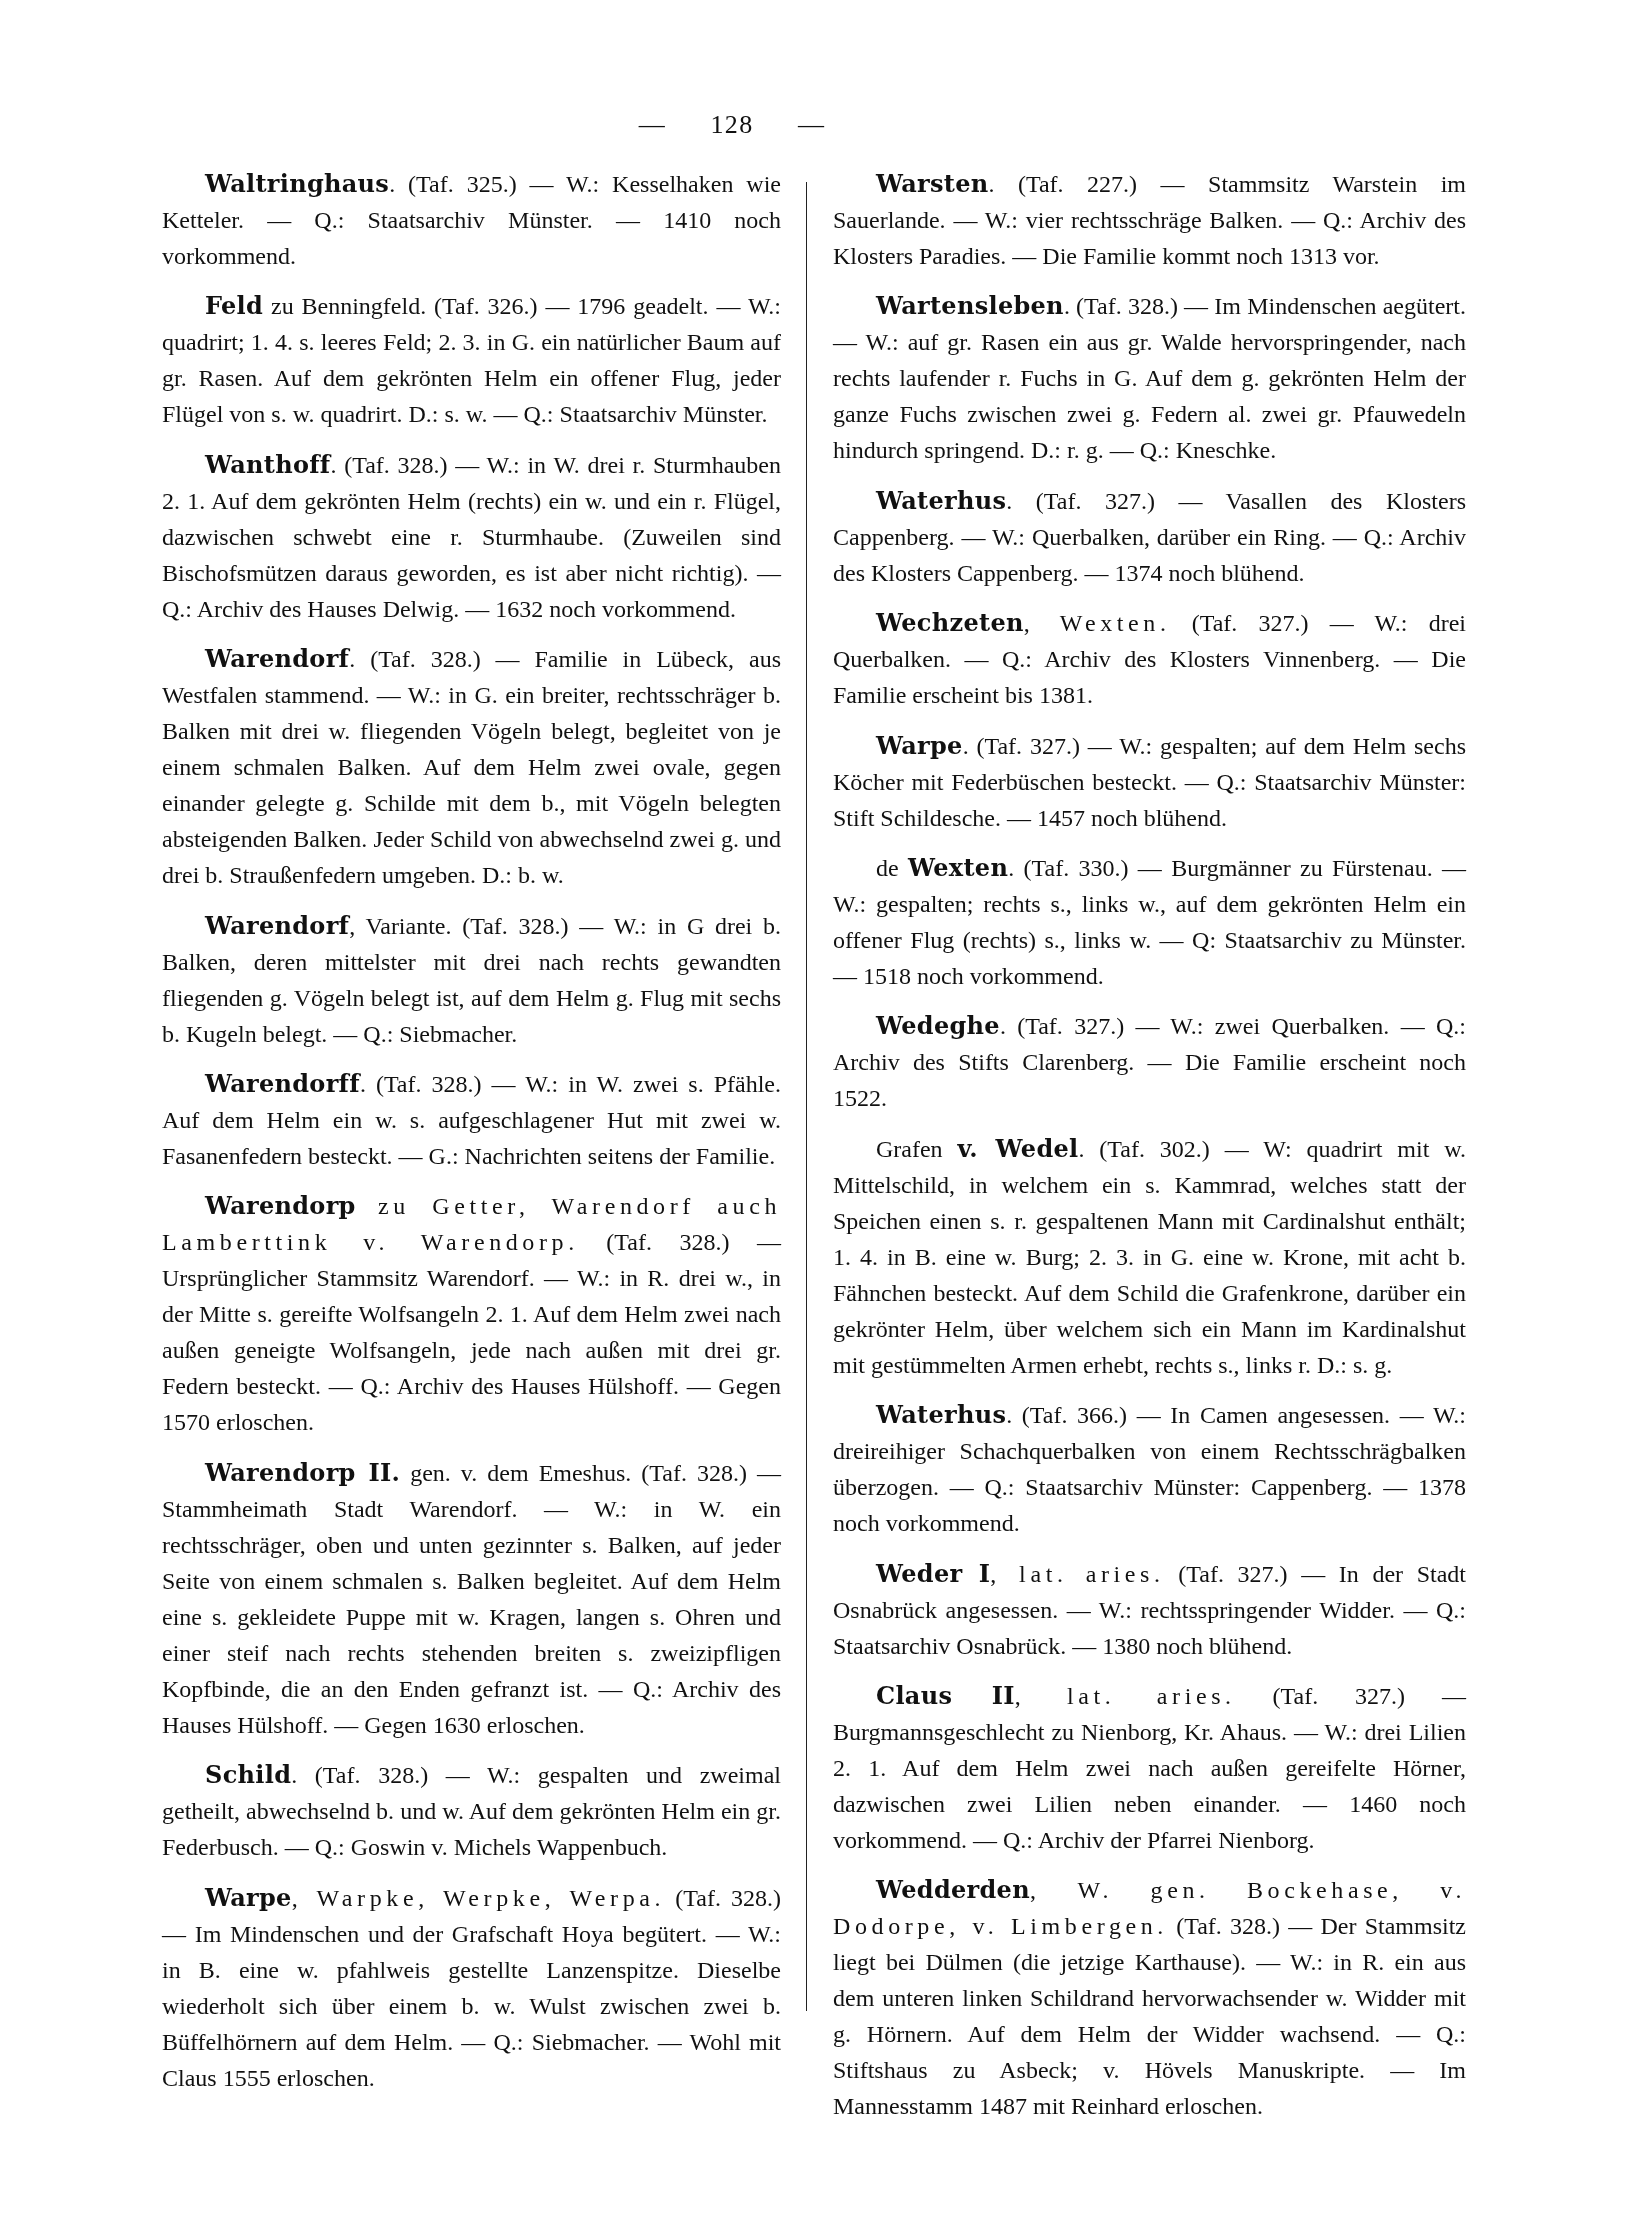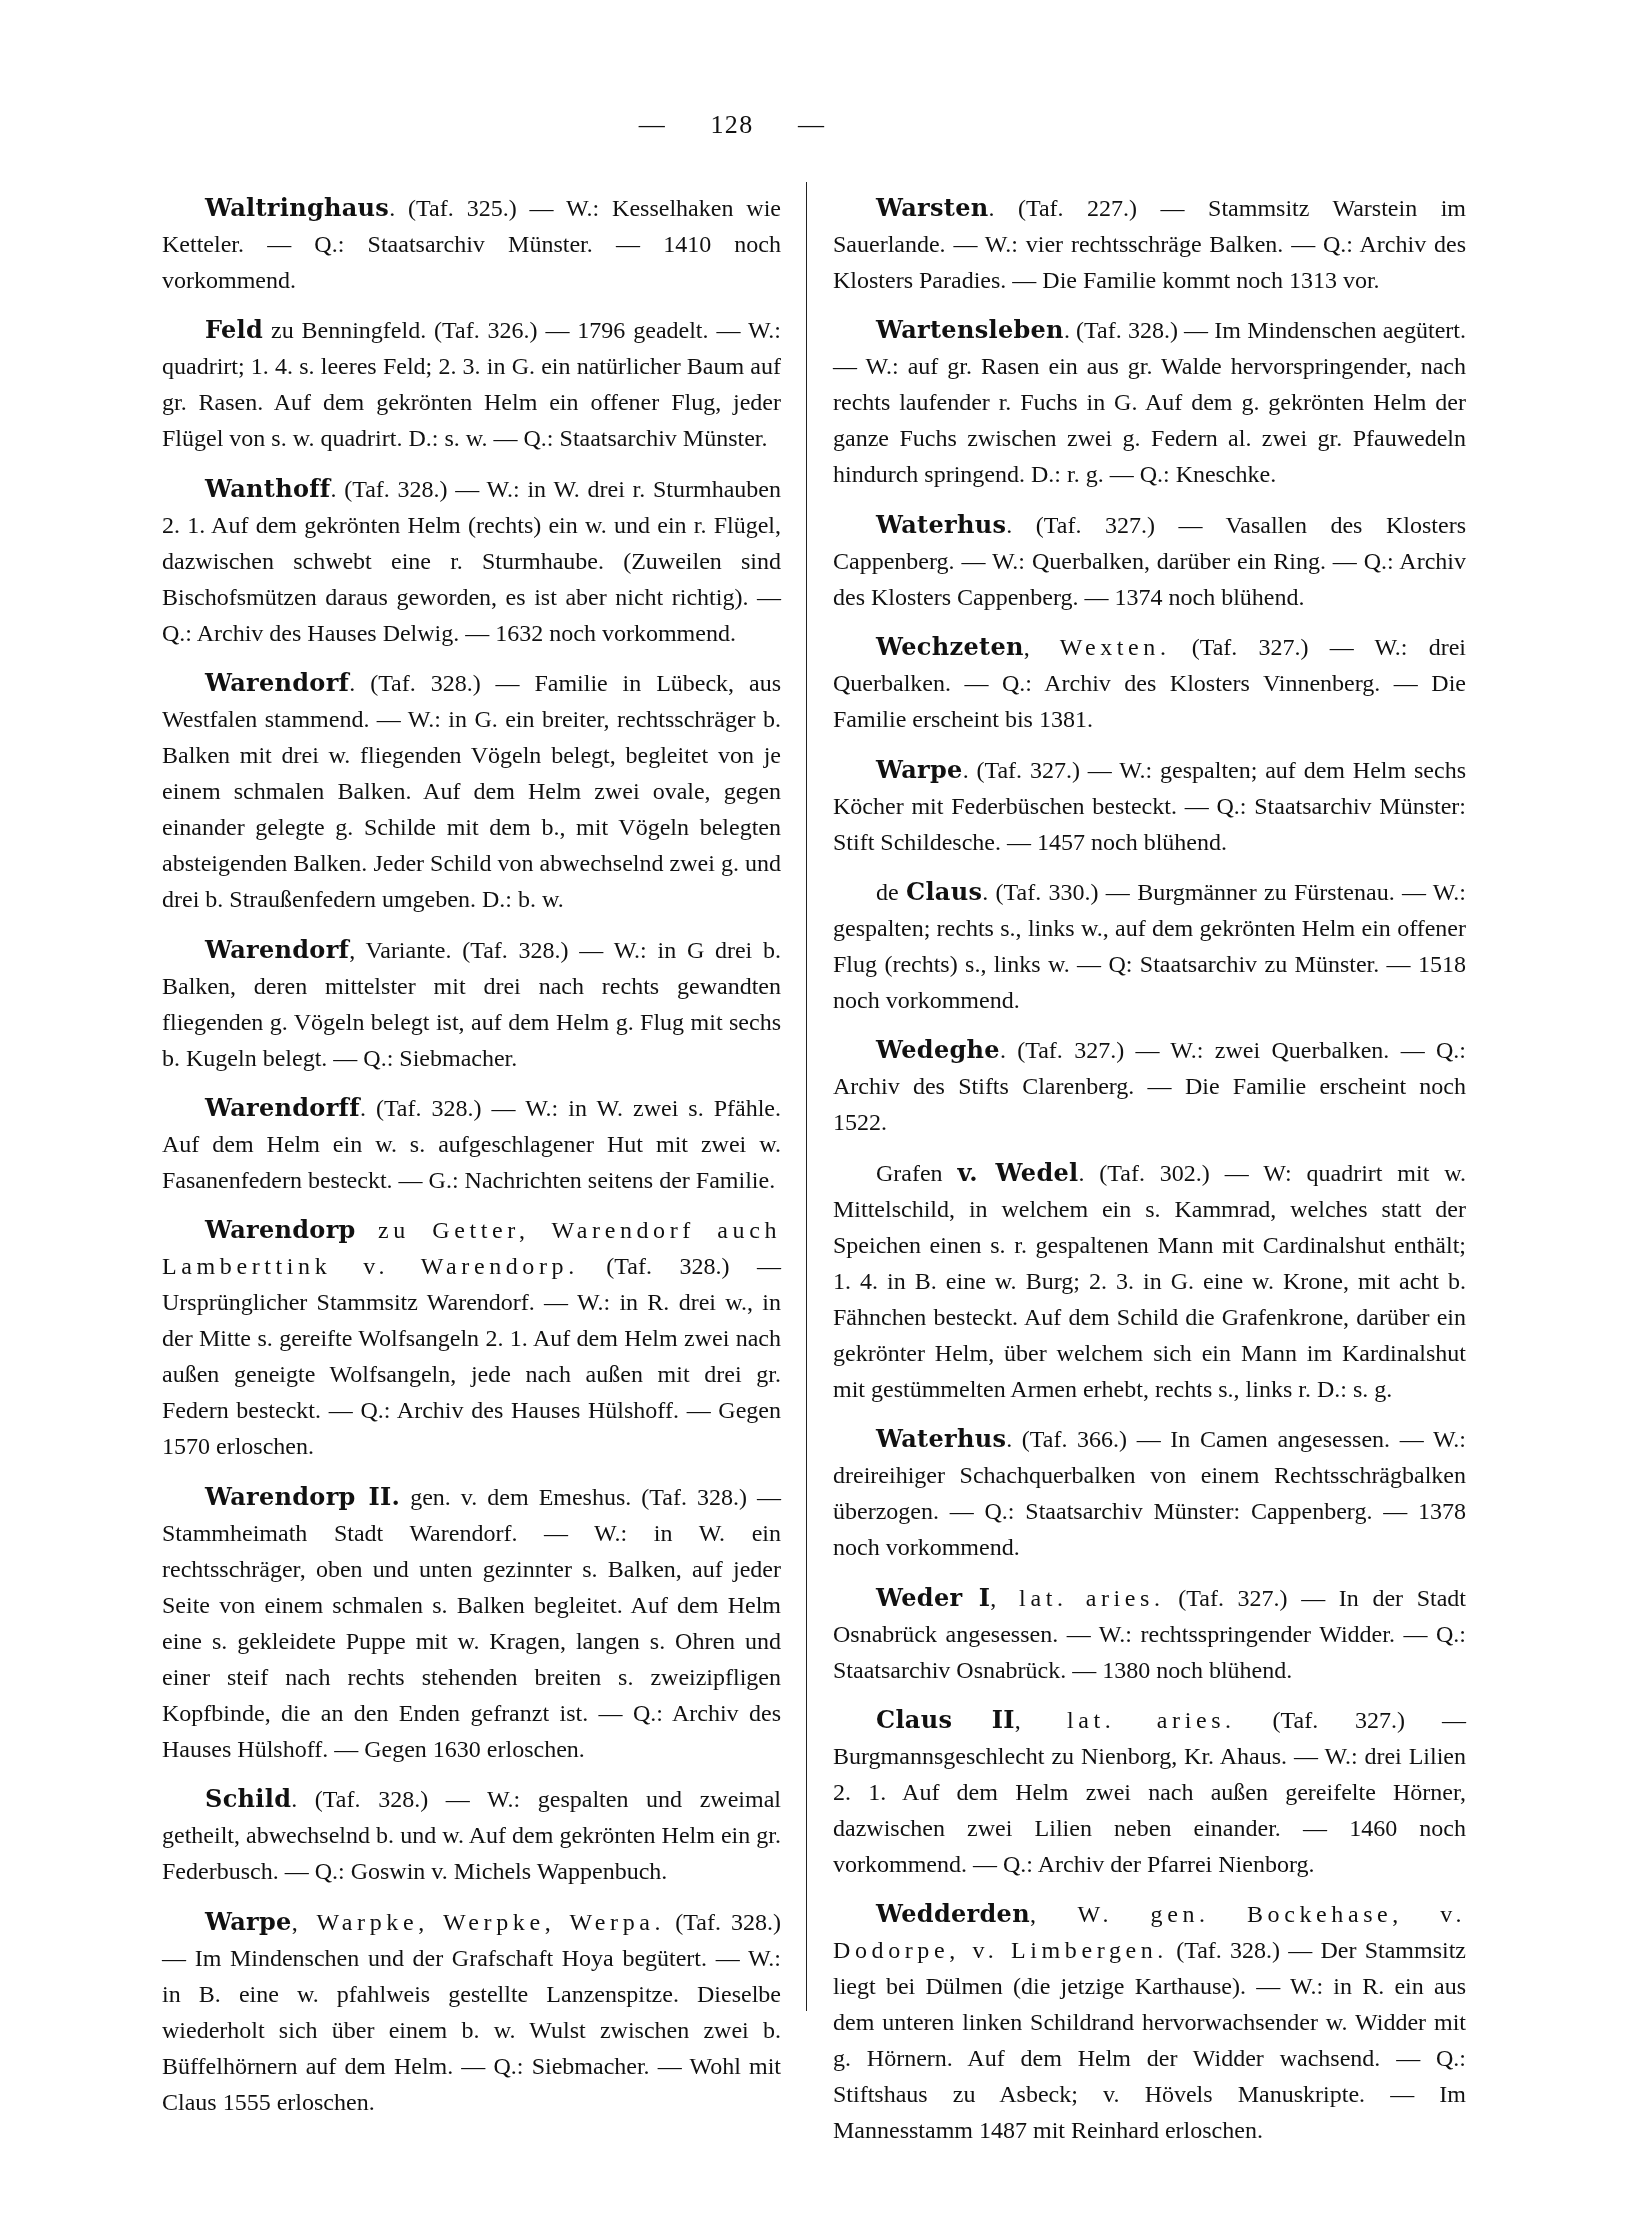--- a/index.html
+++ b/index.html
@@ -17,21 +17,21 @@
       left: 0;
       width: 1464px;
       text-align: center;
       font-family: "Liberation Serif", serif;
       font-size: 26px;
       letter-spacing: 1.3px;
     }
     .page-header span { margin: 0 18.4px; }
     .column {
       position: absolute;
-      top: 190px;
+      top: 166px;
       width: 619px;
       font-family: "Liberation Serif", serif;
       font-size: 24px;
       line-height: 36px;
       text-align: justify;
       hyphens: none;
     }
     .col-left { left: 162px; }
     .col-right { left: 833px; width: 633px; }
     .divider {
@@ -80,21 +80,21 @@
 </div>
 
 <div class="divider"></div>
 
 <div class="column col-right">
   <p class="entry"><span class="prefix"></span><span class="name">Warsten</span><span class="alias"></span><span class="body">. (Taf. 227.) — Stammsitz Warstein im Sauerlande. — W.: vier rechtsschräge Balken. — Q.: Archiv des Klosters Paradies. — Die Familie kommt noch 1313 vor.</span></p>
   <p class="entry"><span class="prefix"></span><span class="name">Wartensleben</span><span class="alias"></span><span class="body">. (Taf. 328.) — Im Mindenschen aegütert. — W.: auf gr. Rasen ein aus gr. Walde hervorspringender, nach rechts laufender r. Fuchs in G. Auf dem g. gekrönten Helm der ganze Fuchs zwischen zwei g. Federn al. zwei gr. Pfauwedeln hindurch springend. D.: r. g. — Q.: Kneschke.</span></p>
   <p class="entry"><span class="prefix"></span><span class="name">Waterhus</span><span class="alias"></span><span class="body">. (Taf. 327.) — Vasallen des Klosters Cappenberg. — W.: Querbalken, darüber ein Ring. — Q.: Archiv des Klosters Cappenberg. — 1374 noch blühend.</span></p>
   <p class="entry"><span class="prefix"></span><span class="name">Wechzeten</span><span class="alias">, Wexten.</span><span class="body"> (Taf. 327.) — W.: drei Querbalken. — Q.: Archiv des Klosters Vinnenberg. — Die Familie erscheint bis 1381.</span></p>
   <p class="entry"><span class="prefix"></span><span class="name">Warpe</span><span class="alias"></span><span class="body">. (Taf. 327.) — W.: gespalten; auf dem Helm sechs Köcher mit Federbüschen besteckt. — Q.: Staatsarchiv Münster: Stift Schildesche. — 1457 noch blühend.</span></p>
-  <p class="entry"><span class="prefix">de </span><span class="name">Claus</span><span class="alias"></span><span class="body">. (Taf. 330.) — Burgmänner zu Fürstenau. — W.: gespalten; rechts s., links w., auf dem gekrönten Helm ein offener Flug (rechts) s., links w. — Q: Staatsarchiv zu Münster. — 1518 noch vorkommend.</span></p>
+  <p class="entry"><span class="prefix">de </span><span class="name">Wexten</span><span class="alias"></span><span class="body">. (Taf. 330.) — Burgmänner zu Fürstenau. — W.: gespalten; rechts s., links w., auf dem gekrönten Helm ein offener Flug (rechts) s., links w. — Q: Staatsarchiv zu Münster. — 1518 noch vorkommend.</span></p>
   <p class="entry"><span class="prefix"></span><span class="name">Wedeghe</span><span class="alias"></span><span class="body">. (Taf. 327.) — W.: zwei Querbalken. — Q.: Archiv des Stifts Clarenberg. — Die Familie erscheint noch 1522.</span></p>
   <p class="entry"><span class="prefix">Grafen </span><span class="name">v. Wedel</span><span class="alias"></span><span class="body">. (Taf. 302.) — W: quadrirt mit w. Mittelschild, in welchem ein s. Kammrad, welches statt der Speichen einen s. r. gespaltenen Mann mit Cardinalshut enthält; 1. 4. in B. eine w. Burg; 2. 3. in G. eine w. Krone, mit acht b. Fähnchen besteckt. Auf dem Schild die Grafenkrone, darüber ein gekrönter Helm, über welchem sich ein Mann im Kardinalshut mit gestümmelten Armen erhebt, rechts s., links r. D.: s. g.</span></p>
   <p class="entry"><span class="prefix"></span><span class="name">Waterhus</span><span class="alias"></span><span class="body">. (Taf. 366.) — In Camen angesessen. — W.: dreireihiger Schachquerbalken von einem Rechtsschrägbalken überzogen. — Q.: Staatsarchiv Münster: Cappenberg. — 1378 noch vorkommend.</span></p>
   <p class="entry"><span class="prefix"></span><span class="name">Weder I</span><span class="alias">, lat. aries.</span><span class="body"> (Taf. 327.) — In der Stadt Osnabrück angesessen. — W.: rechtsspringender Widder. — Q.: Staatsarchiv Osnabrück. — 1380 noch blühend.</span></p>
   <p class="entry"><span class="prefix"></span><span class="name">Claus II</span><span class="alias">, lat. aries.</span><span class="body"> (Taf. 327.) — Burgmannsgeschlecht zu Nienborg, Kr. Ahaus. — W.: drei Lilien 2. 1. Auf dem Helm zwei nach außen gereifelte Hörner, dazwischen zwei Lilien neben einander. — 1460 noch vorkommend. — Q.: Archiv der Pfarrei Nienborg.</span></p>
   <p class="entry"><span class="prefix"></span><span class="name">Wedderden</span><span class="alias">, W. gen. Bockehase, v. Dodorpe, v. Limbergen.</span><span class="body"> (Taf. 328.) — Der Stammsitz liegt bei Dülmen (die jetzige Karthause). — W.: in R. ein aus dem unteren linken Schildrand hervorwachsender w. Widder mit g. Hörnern. Auf dem Helm der Widder wachsend. — Q.: Stiftshaus zu Asbeck; v. Hövels Manuskripte. — Im Mannesstamm 1487 mit Reinhard erloschen.</span></p>
 </div>
 
 
 </body></html>

